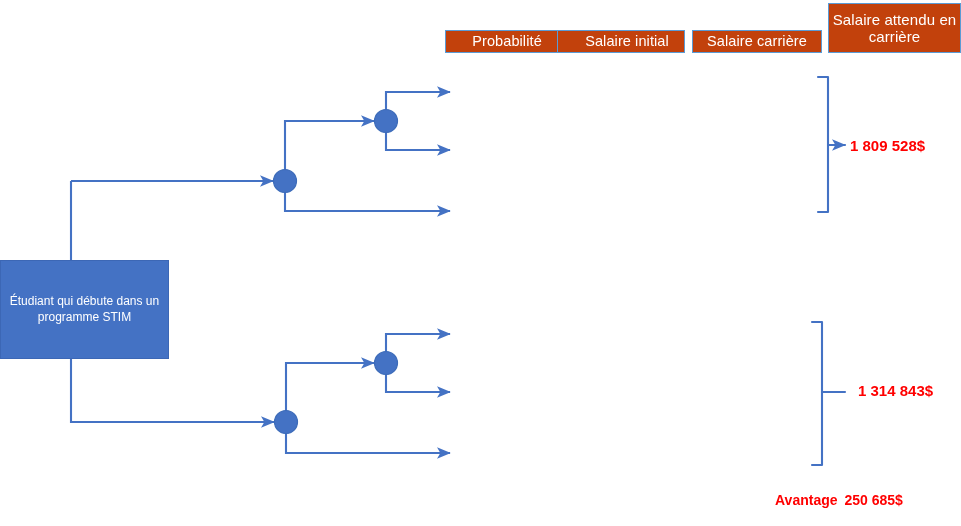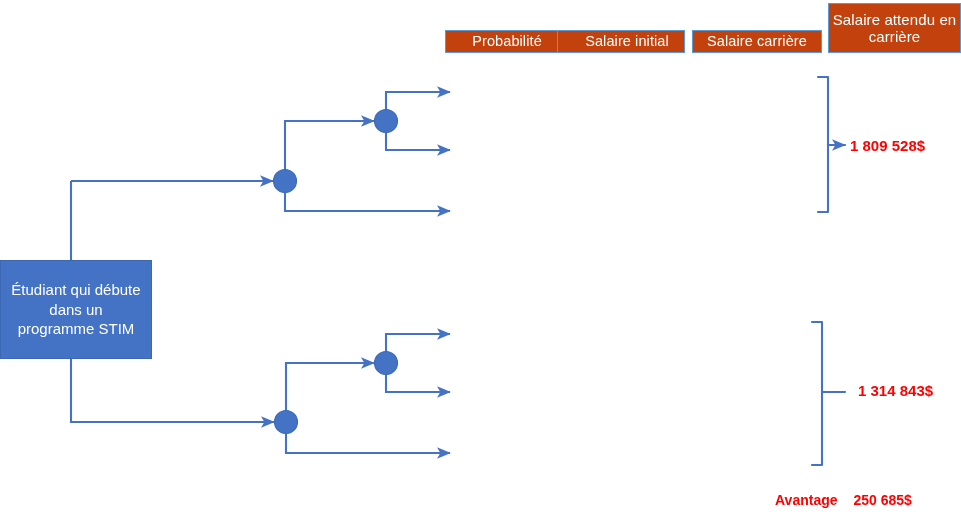--- a/index.html
+++ b/index.html
@@ -39,30 +39,30 @@
 
   #head-probabilite   { left:445px; top:30px; width:124px; height:23px; }
   #head-salaire-initial{ left:557px; top:30px; width:128px; height:23px;padding-left:12px; }
   #head-salaire-carriere{ left:692px; top:30px; width:130px; height:23px; }
   #head-salaire-attendu{ left:828px; top:3px;  width:133px; height:50px; }
 
   
   #root-box{
     position:absolute;
     left:0px; top:260px;
-    width:152px; height:99px;
+    width:169px; height:99px;
     box-sizing:border-box;
     background:#4472C4;
     border:1px solid #3c67b5;
     color:#ffffff;
     display:flex;
     align-items:center;
     justify-content:center;
     text-align:center;
-    font-size:15px;
+    font-size:12px;
     line-height:1.33;
     padding:0 8px;
   }
 
   
   .result-value{
     position:absolute;
     color:#FF0000;
     font-family:"Liberation Sans", sans-serif;
     font-weight:bold;
@@ -73,21 +73,21 @@
   #value-bottom { left:858px; top:382px; }
 
   #advantage-row{
     position:absolute;
     left:775px; top:492px;
     color:#FF0000;
     font-weight:bold;
     font-size:14px;
     white-space:nowrap;
   }
-  #advantage-row .adv-amount{ margin-left:16px; }
+  #advantage-row .adv-amount{ margin-left:7px; }
 </style>
 </head>
 <body>
 
 <div id="stage">
 
   <svg id="tree" viewBox="0 0 961 526">
     <defs>
       <marker id="arrowhead" markerWidth="7" markerHeight="7" refX="6.2" refY="3" orient="auto" markerUnits="strokeWidth">
         <path d="M0,0.3 L6.6,3 L0,5.7 L1.6,3 Z" fill="#4472C4"></path>

